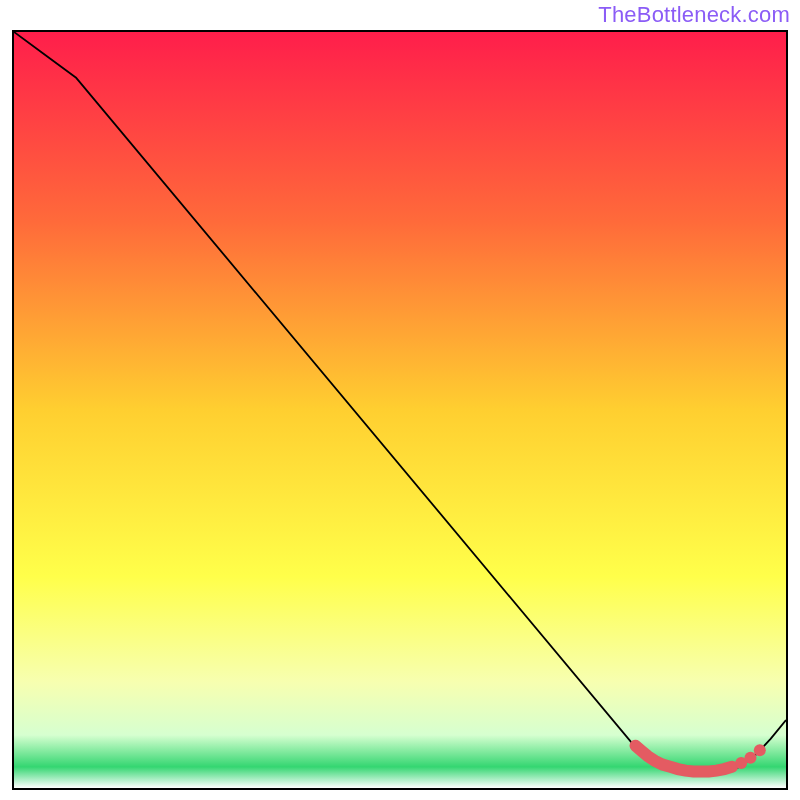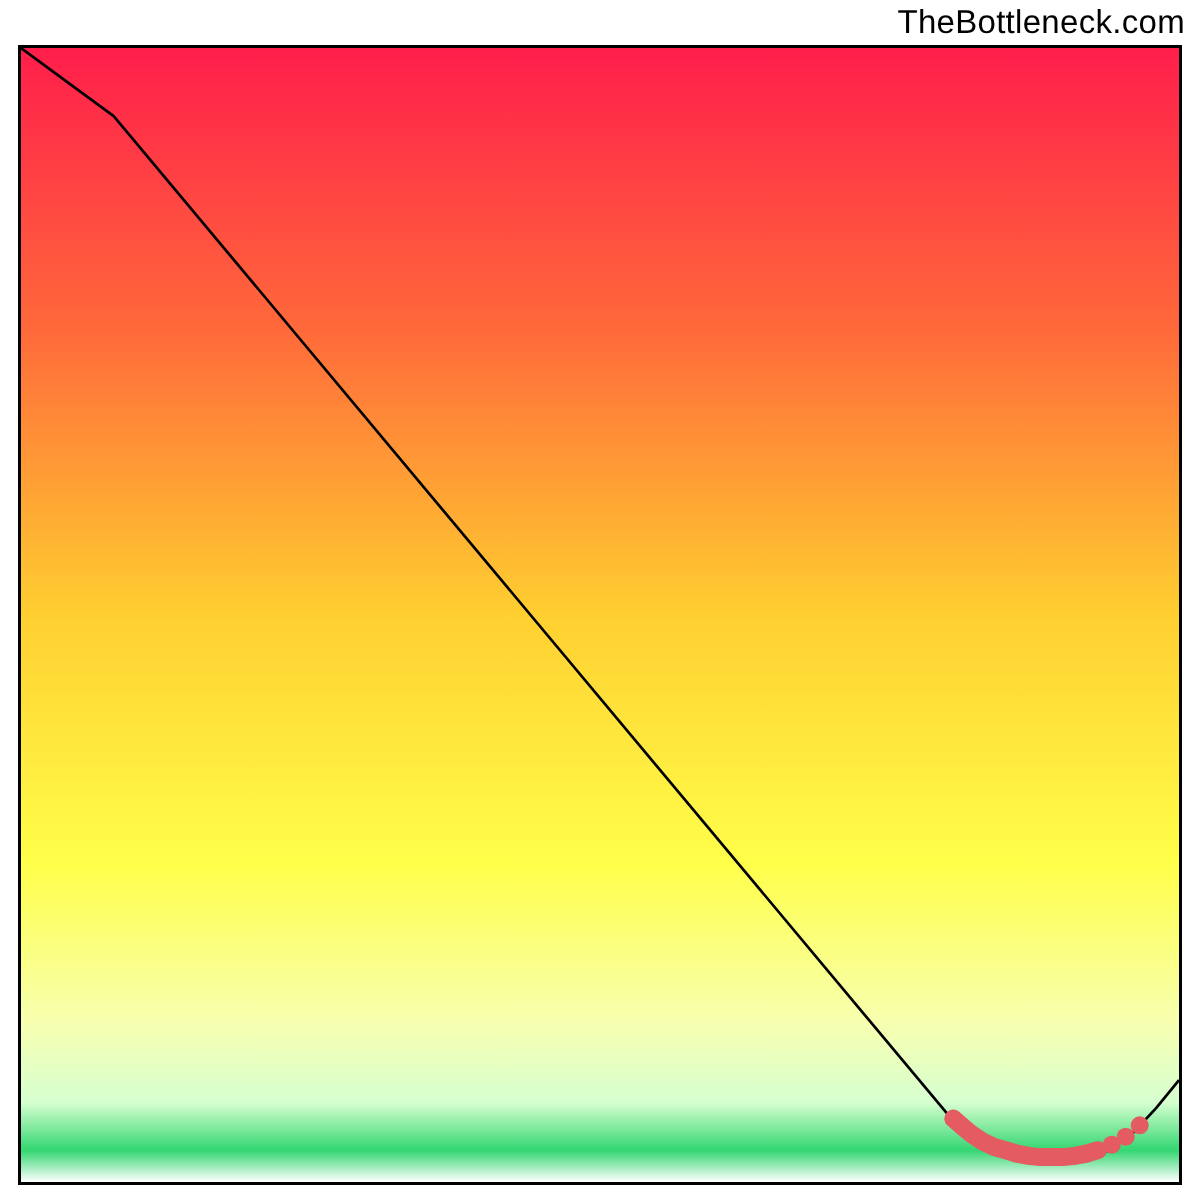--- a/index.html
+++ b/index.html
@@ -15,21 +15,21 @@
     position: relative;
     width: 800px;
     height: 800px;
     box-sizing: border-box;
   }
   .watermark {
     position: absolute;
     top: 2px;
     right: 10px;
     font-size: 22px;
-    color: #000000;
+    color: #8b5cf6;
     letter-spacing: 0.2px;
     font-weight: 500;
   }
   .plot {
     position: absolute;
     left: 12px;
     top: 30px;
     width: 776px;
     height: 760px;
     border: 2px solid #000;

